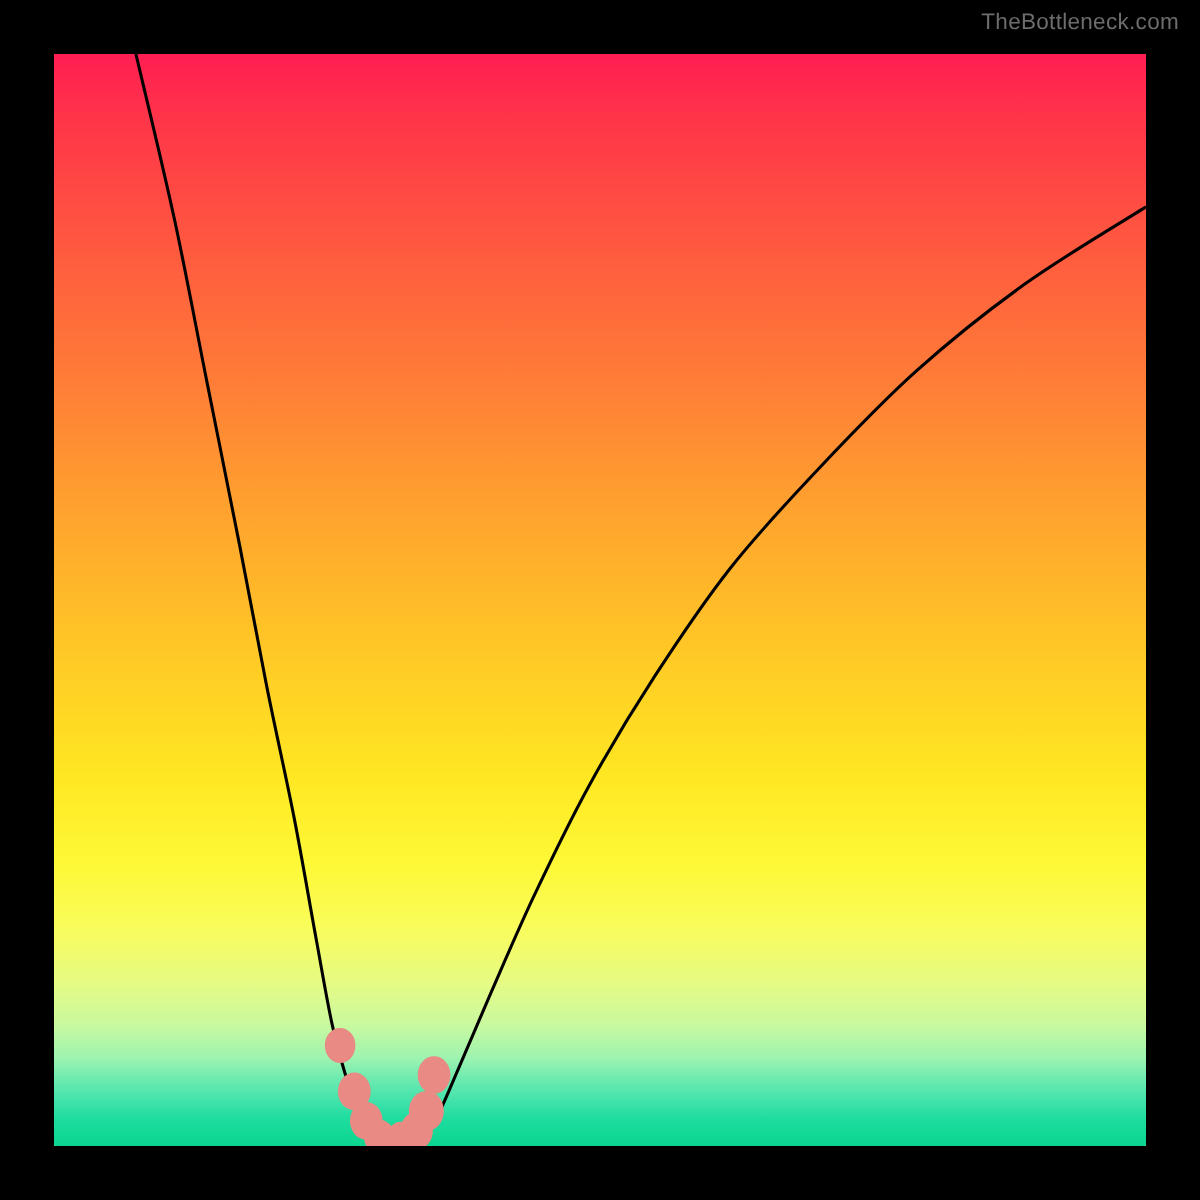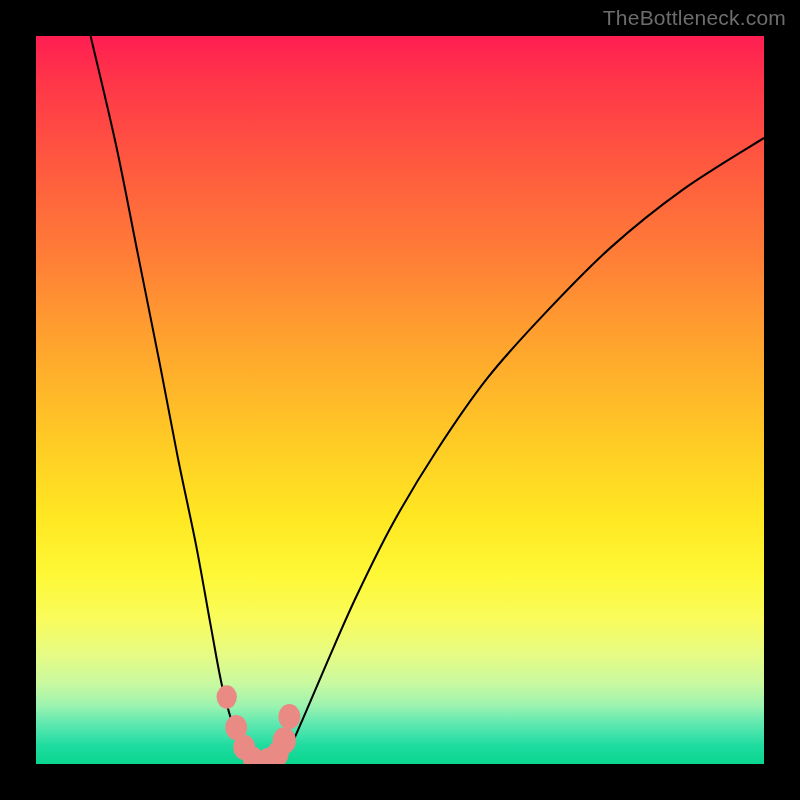--- a/index.html
+++ b/index.html
@@ -40,21 +40,21 @@
       #3fe2aa 96%,
       #1edc9f 97.5%,
       #0ad68f 100%
     );
   }
   .watermark {
     position: absolute;
     top: 6px;
     right: 14px;
     color: #6d6d6d;
-    font-size: 21px;
+    font-size: 15px;
     font-weight: 500;
     letter-spacing: 0.2px;
     user-select: none;
   }
   svg.curve {
     position: absolute;
     inset: 0;
   }
   .dot {
     fill: #e98b84;

